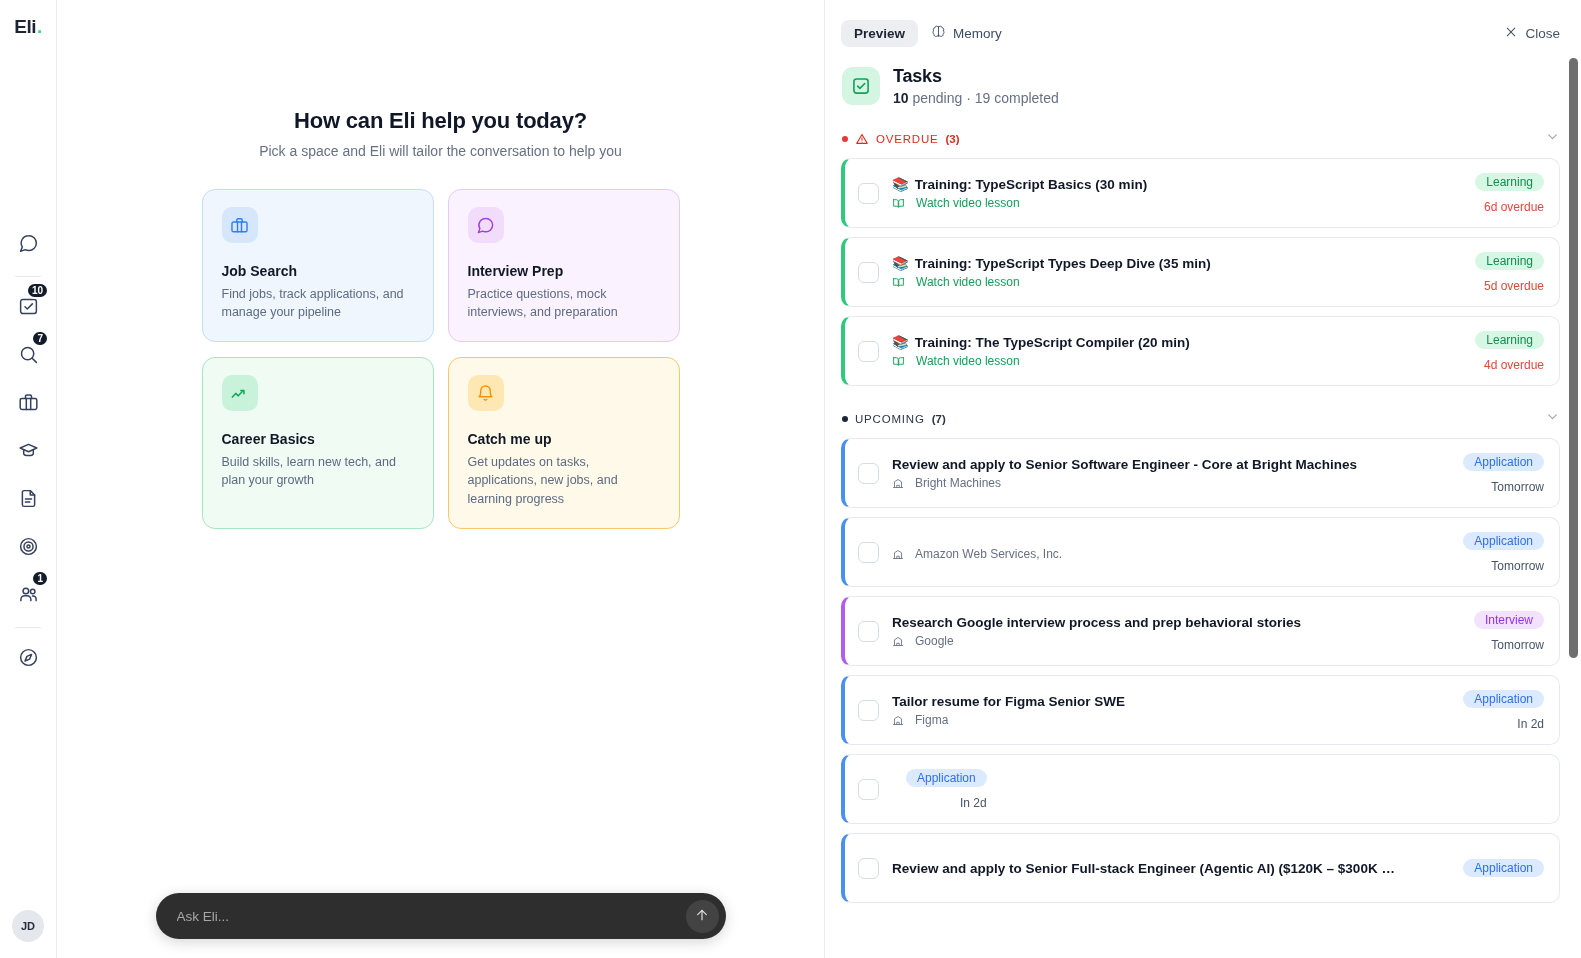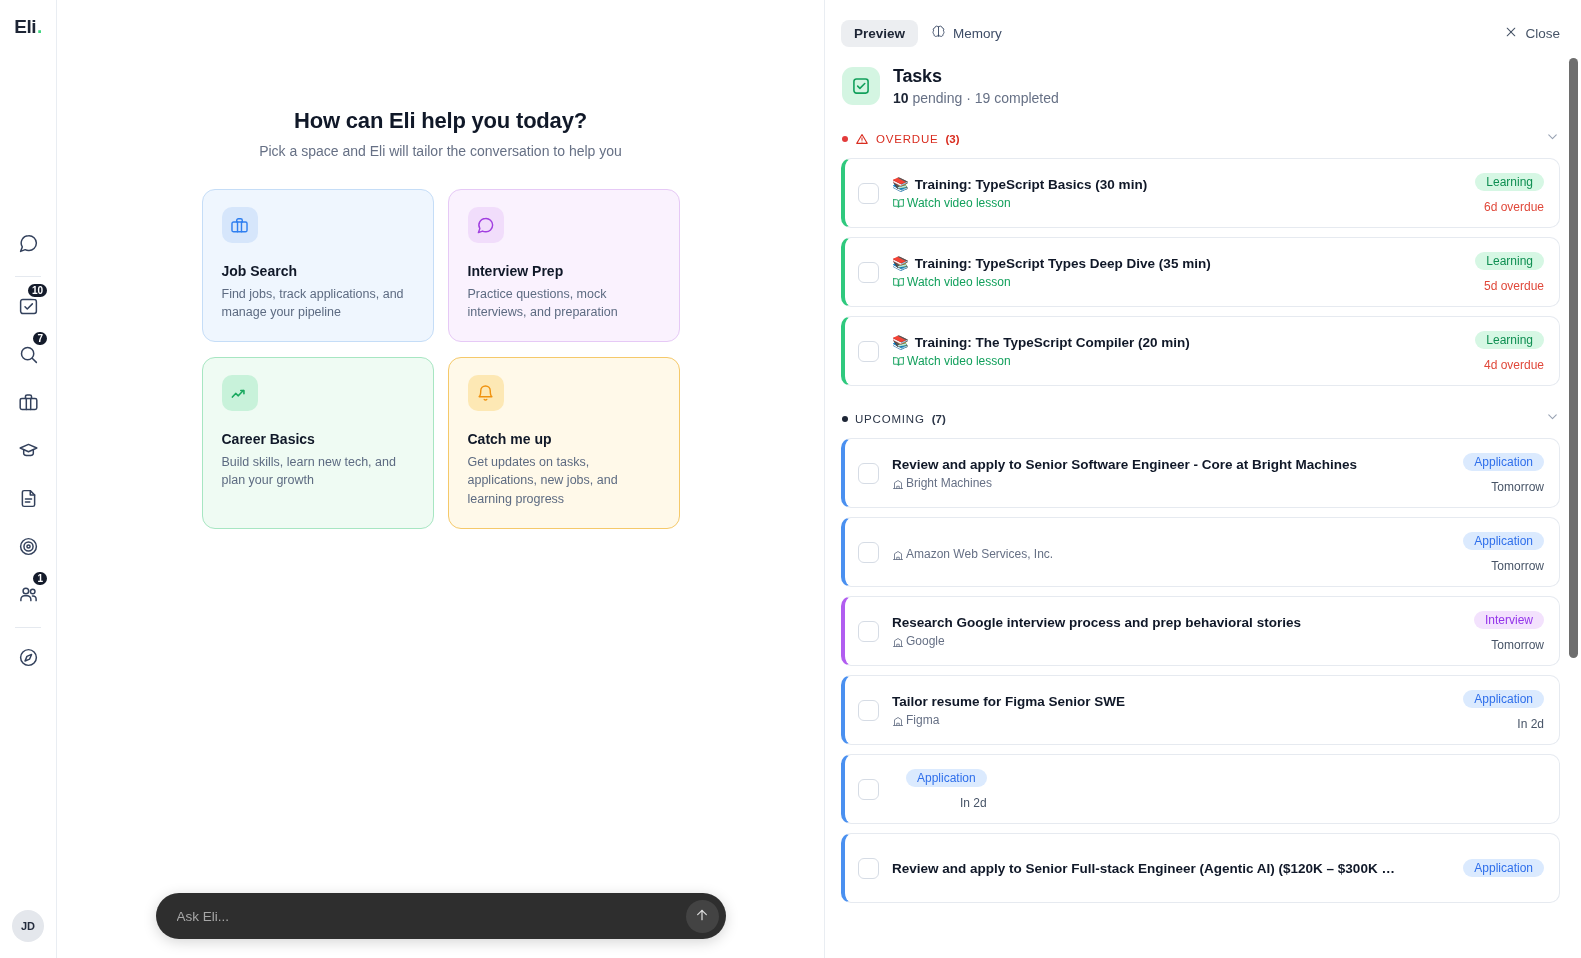--- a/index.html
+++ b/index.html
@@ -169,21 +169,21 @@
     border: 1.5px solid #d6dce5; background: #fff;
     flex: 0 0 21px; margin-right: 13px; cursor: pointer;
   }
   .task-body { flex: 1; min-width: 0; }
   .task-title {
     font-size: 13.5px; font-weight: 700; color: #101828;
     white-space: nowrap; overflow: hidden; text-overflow: ellipsis;
     display: flex; align-items: center; gap: 6px;
   }
   .task-meta {
-    display: flex; align-items: flex-end; gap: 2px;
+    display: flex; align-items: center; gap: 11px;
     font-size: 12px; margin-top: 4px;
   }
   .task-meta.green { color: #12a05c; }
   .task-meta.gray { color: #667085; }
   .task-right {
     flex: 0 0 auto; display: flex; flex-direction: column;
     align-items: flex-end; gap: 9px; margin-left: 14px;
   }
   .pill {
     font-size: 12px; font-weight: 400; padding: 2px 11px; border-radius: 11px;

